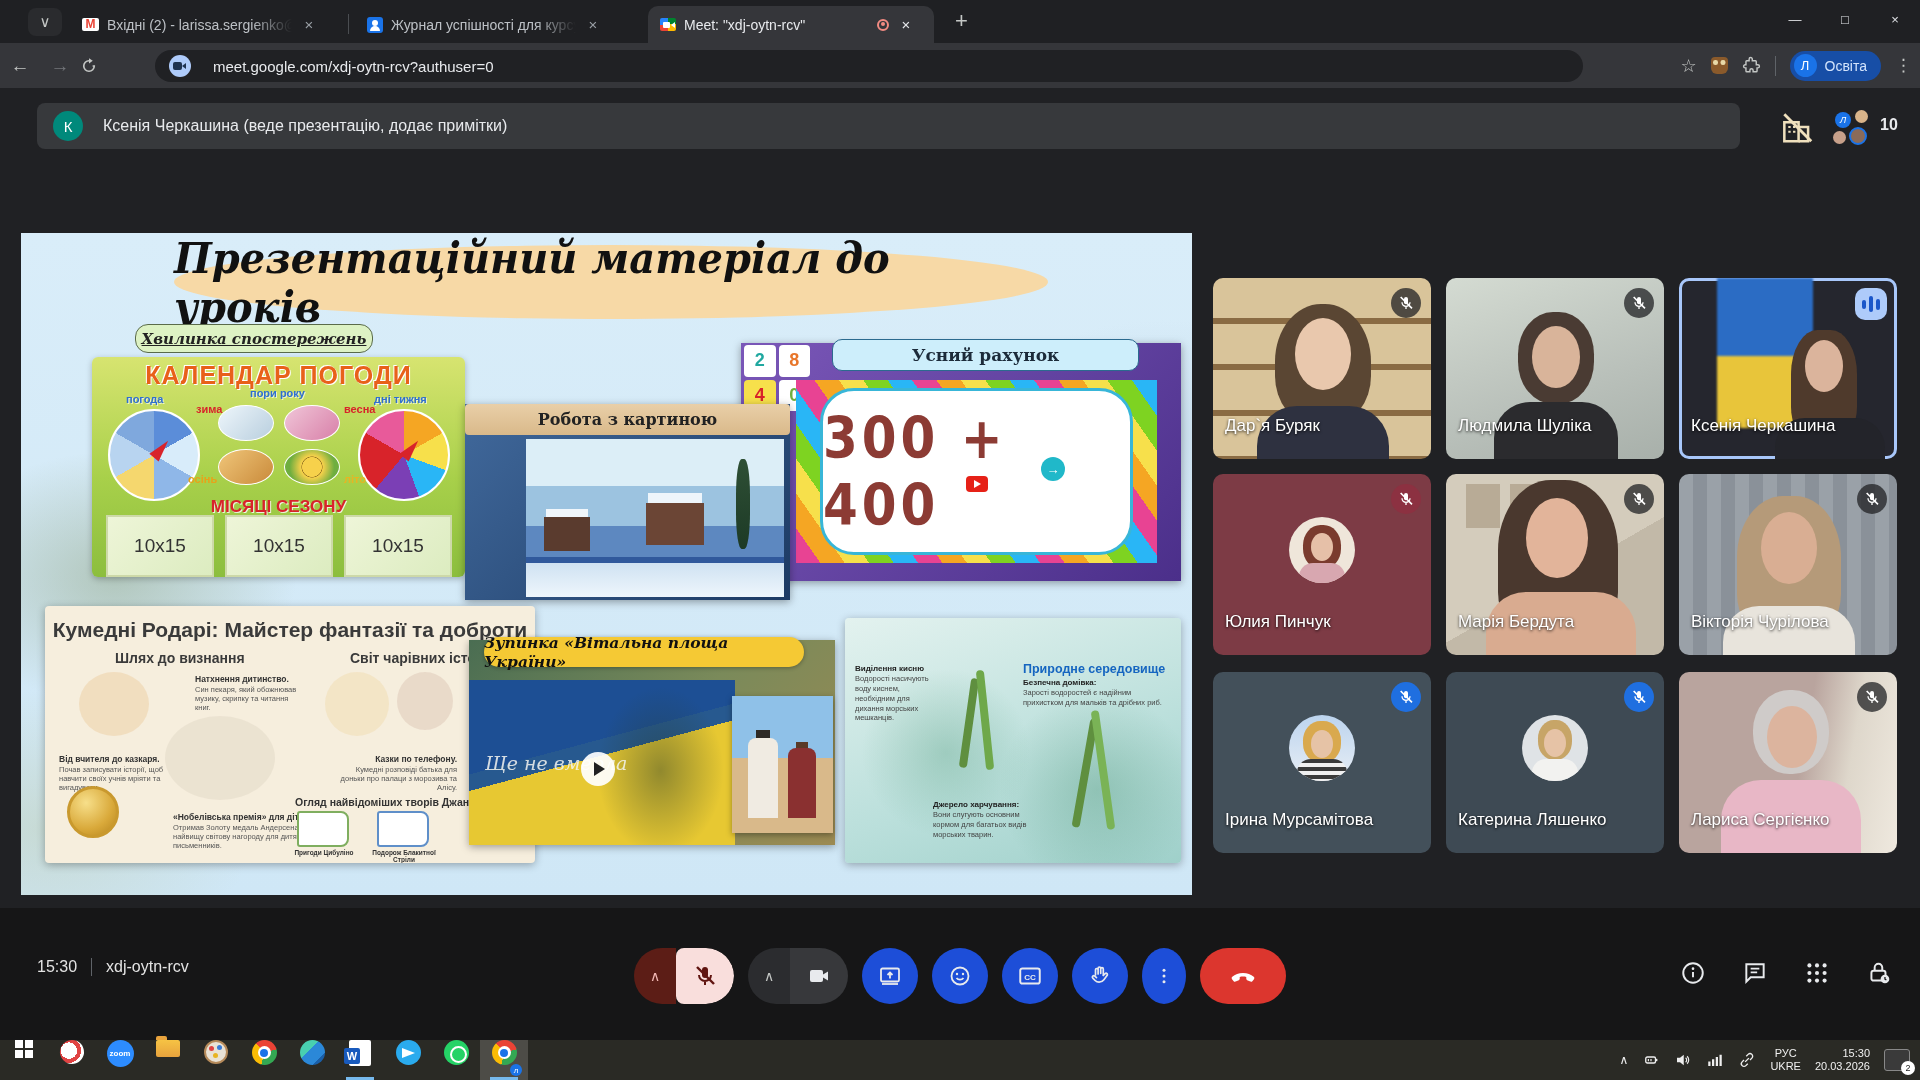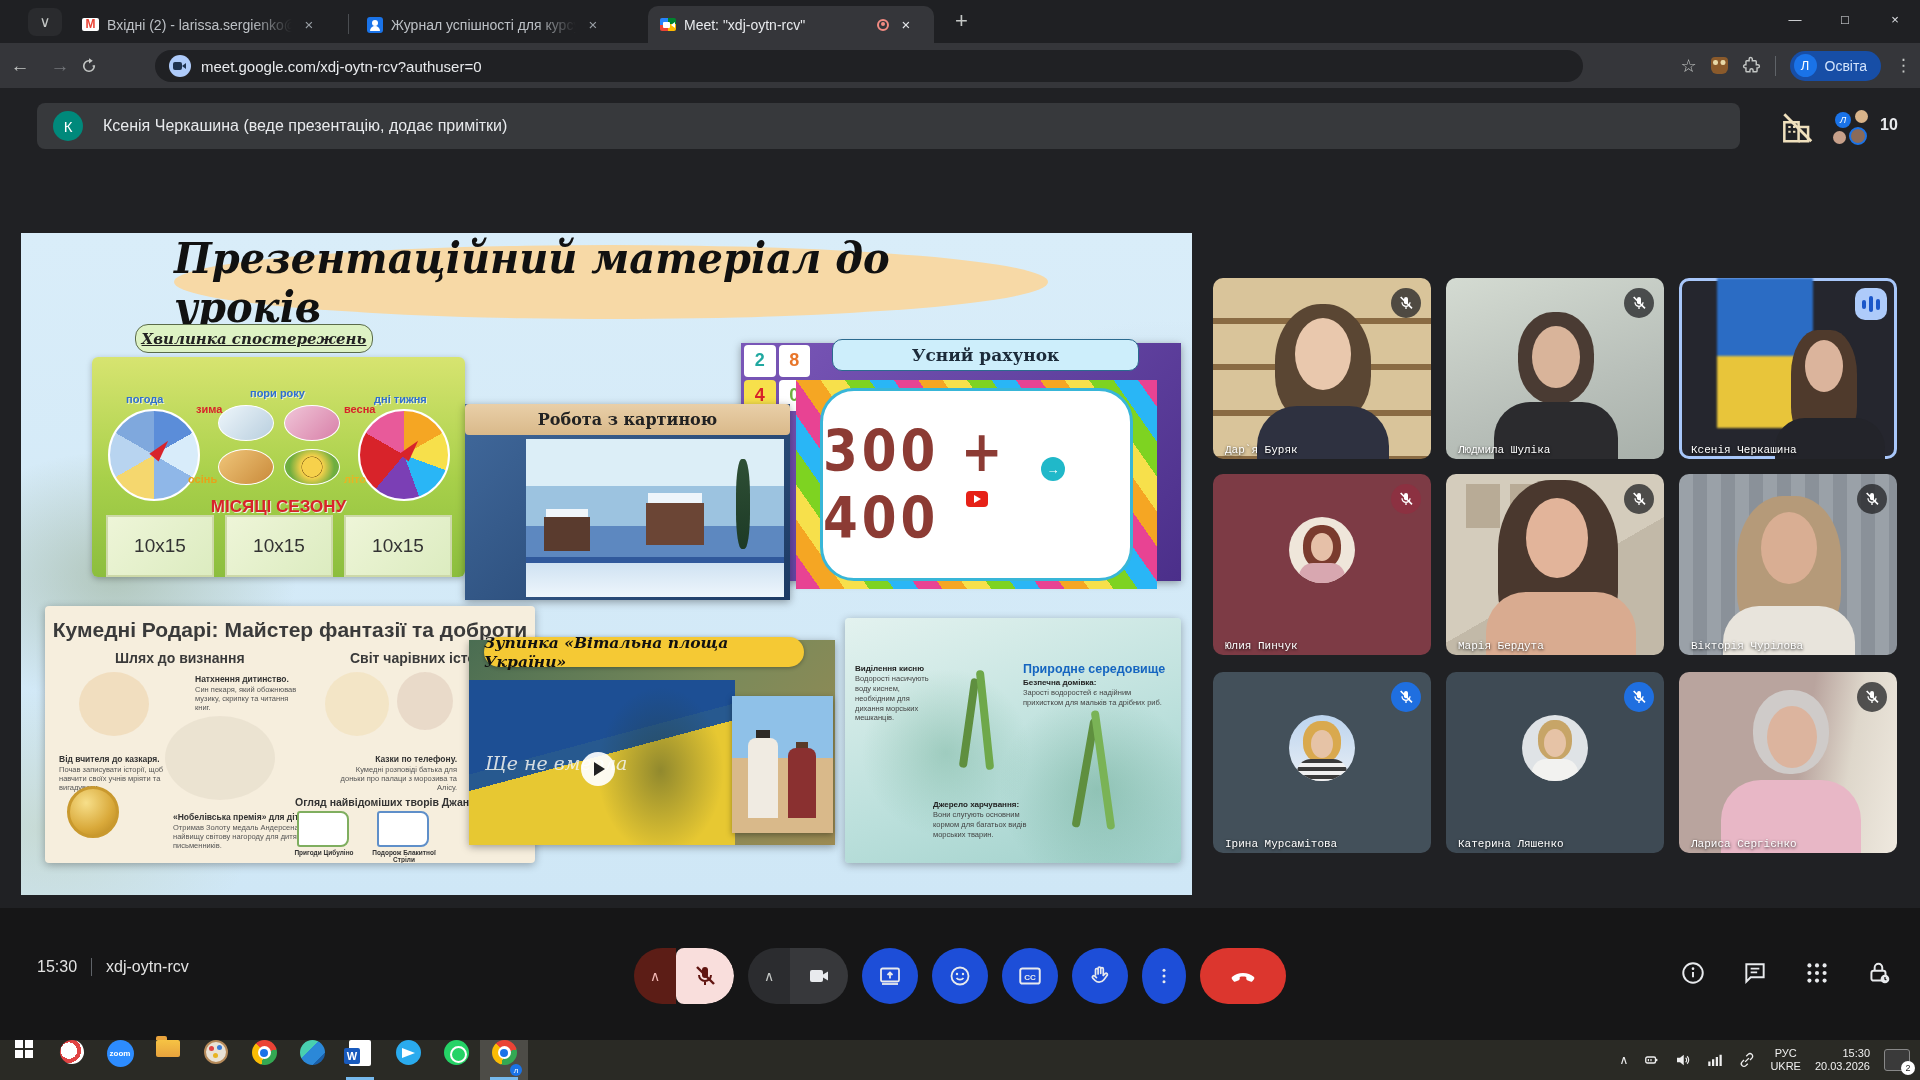--- a/index.html
+++ b/index.html
@@ -26,21 +26,21 @@
   .fav-meet::after { content:""; position:absolute; right:1.5px; top:3.5px; border-top:3px solid transparent; border-bottom:3px solid transparent; border-right:4px solid #fff; }
   .rec-dot { width:12px; height:12px; border-radius:50%; border:2.5px solid #f28b82; position:relative; }
   .rec-dot::before { content:""; position:absolute; left:1.5px; top:1.5px; width:4px; height:4px; border-radius:50%; background:#f28b82; }
   .newtab-btn { position:absolute; left:955px; top:10px; color:#c4c7c5; font-size:22px; line-height:22px; }
   .win-controls { position:absolute; right:0; top:0; height:38px; display:flex; }
   .win-btn { width:50px; height:38px; color:#dfe1e5; font-size:13px; display:flex; align-items:center; justify-content:center; }
 
   .toolbar { position:absolute; left:0; top:43px; width:1920px; height:45px; background:#35363a; display:flex; align-items:center; }
   .nav-ico { color:#c4c7c5; font-size:19px; width:40px; text-align:center; }
   .nav-ico.dim { color:#74777b; }
-  .urlbar { position:absolute; left:155px; top:7px; width:1428px; height:32px; background:#202124; border-radius:16px; display:flex; align-items:center; padding:0 14px; gap:10px; }
+  .urlbar { position:absolute; left:155px; top:7px; width:1428px; height:32px; background:#202124; border-radius:16px; display:flex; align-items:center; padding:0 14px; gap:22px; }
   .cam-chip { width:22px; height:22px; border-radius:50%; background:#aecbfa; position:relative; flex:none; }
   .cam-chip::before { content:""; position:absolute; left:4px; top:7px; width:9px; height:8px; border-radius:2px; background:#1f3350; }
   .cam-chip::after { content:""; position:absolute; left:13px; top:8px; border-top:3px solid transparent; border-bottom:3px solid transparent; border-right:4.5px solid #1f3350; }
   .url-text { color:#e8eaed; font-size:15px; }
   .tb-right { position:absolute; right:8px; top:0; height:45px; display:flex; align-items:center; gap:14px; }
   .star { color:#c4c7c5; font-size:18px; }
   .owl { width:17px; height:17px; border-radius:4px 4px 6px 6px; background:#8a5a2b; position:relative; }
   .owl::before { content:""; position:absolute; left:2.5px; top:3px; width:4.5px; height:4.5px; border-radius:50%; background:#e8d9a8; box-shadow:7.5px 0 0 #e8d9a8; }
   .tb-sep { width:1px; height:20px; background:#5f6368; }
   .profile-chip { display:flex; align-items:center; gap:8px; background:#174ea6; border-radius:15px; height:30px; padding:0 14px 0 4px; }
@@ -86,21 +86,21 @@
   .painting { left:505px; top:206px; width:258px; height:158px; background:linear-gradient(180deg,#dceef7 0 30%,#9cc3e0 30% 55%,#5d88c0 55% 75%,#30599c 75% 100%); overflow:hidden; }
   .painting .house1 { position:absolute; left:18px; top:78px; width:46px; height:34px; background:#5a3b2e; box-shadow:0 -10px 0 -2px #f0f6fb; }
   .painting .house2 { position:absolute; left:120px; top:64px; width:58px; height:42px; background:#6b4535; box-shadow:0 -12px 0 -2px #eef5fb; }
   .painting .tree { position:absolute; left:210px; top:20px; width:14px; height:90px; background:linear-gradient(180deg,#2e4f35,#1d3a26); border-radius:40%; }
   .painting .snow { position:absolute; left:0; bottom:0; width:100%; height:34px; background:linear-gradient(180deg,#cfe2f2,#eef6fc); }
 
   .mm-backdrop { left:720px; top:110px; width:440px; height:238px; background:linear-gradient(135deg,#7a57b8,#4b2f8a); box-shadow:0 2px 8px rgba(0,0,0,.35); }
   .mm-tiles { left:723px; top:112px; width:66px; height:66px; display:grid; grid-template-columns:1fr 1fr; gap:3px; }
   .mm-tile { background:#fff; border-radius:4px; display:flex; align-items:center; justify-content:center; font-weight:bold; font-size:18px; }
   .mm-banner { left:811px; top:106px; width:307px; height:32px; background:#cdeefb; border:1px solid #2b6a8f; border-radius:10px; display:flex; align-items:center; justify-content:center; font-family:"DejaVu Serif", serif; font-weight:bold; font-size:17px; color:#1c2b3a; }
-  .mm-frame { left:775px; top:147px; width:361px; height:209px; background:repeating-linear-gradient(55deg,#e84393 0 20px,#f5a623 20px 40px,#f7e04b 40px 60px,#7ed321 60px 80px,#29b6f6 80px 100px); padding:8px 24px; }
+  .mm-frame { left:775px; top:147px; width:361px; height:183px; background:repeating-linear-gradient(55deg,#e84393 0 20px,#f5a623 20px 40px,#f7e04b 40px 60px,#7ed321 60px 80px,#29b6f6 80px 100px); padding:8px 24px; }
   .mm-cloud { width:100%; height:100%; background:#fff; border:3px solid #38b6d8; border-radius:34px; display:flex; align-items:center; justify-content:center; position:relative; }
   .mm-expr { font-weight:bold; font-size:50px; letter-spacing:4px; color:#8c3b34; font-family:"DejaVu Sans", sans-serif; transform:scaleY(1.15); }
   .mm-play { position:absolute; left:50%; top:58%; width:22px; height:16px; background:#e62117; border-radius:4px; transform:translate(-50%,-50%); }
   .mm-play::before { content:""; position:absolute; left:8px; top:4px; border-top:4px solid transparent; border-bottom:4px solid transparent; border-left:7px solid #fff; }
   .mm-cursor { left:1020px; top:224px; width:24px; height:24px; border-radius:50%; background:#20b8c9; display:flex; align-items:center; justify-content:center; color:#fff; font-size:13px; }
 
   .rodari { left:24px; top:373px; width:490px; height:257px; background:#f6eedd; border-radius:4px; box-shadow:0 2px 8px rgba(0,0,0,.3); overflow:hidden; }
   .rod-title { position:absolute; left:0; top:12px; width:100%; text-align:center; font-weight:bold; font-size:21px; color:#3a3a3a; }
   .rod-col { position:absolute; font-weight:bold; font-size:14px; color:#3a3a3a; }
   .rod-item { position:absolute; font-size:7.5px; color:#555; line-height:1.25; }
@@ -128,21 +128,21 @@
       radial-gradient(140px 140px at 75% 70%, rgba(80,150,120,.35), rgba(80,150,120,0) 70%),
       linear-gradient(160deg,#e3f2ef,#badfdb 60%,#9fd0ca); box-shadow:0 2px 8px rgba(0,0,0,.3); overflow:hidden; padding:10px 12px; }
   .alg-title { font-weight:bold; font-size:21px; color:#1565c0; }
   .alg-env { position:absolute; left:178px; top:44px; font-weight:bold; font-size:12.5px; color:#1565c0; }
   .alg-block { position:absolute; font-size:7.5px; color:#444; line-height:1.3; }
   .alg-block b { display:block; font-size:8px; color:#222; }
   .alg-weed { position:absolute; width:8px; border-radius:8px; background:#5f8f3f; }
 
   
   .tile { position:absolute; width:218px; height:181px; border-radius:10px; overflow:hidden; background:#3c4043; }
-  .tile .pname { position:absolute; left:12px; bottom:3px; color:#fff; font-size:11px; text-shadow:0 1px 3px rgba(0,0,0,.9); z-index:5;font-family:Liberation Mono, monospace; }
+  .tile .pname { position:absolute; left:12px; bottom:23px; color:#fff; font-size:17px; text-shadow:0 1px 3px rgba(0,0,0,.9); z-index:5; }
   .mic-chip { position:absolute; right:10px; top:10px; width:30px; height:30px; border-radius:50%; background:rgba(32,33,36,.75); display:flex; align-items:center; justify-content:center; z-index:5; }
   .mic-chip.red { background:#8c3141; }
   .mic-chip.blue { background:#1f6fe0; }
   .speak-ind { position:absolute; right:10px; top:10px; width:32px; height:32px; border-radius:10px; background:#aecbfa; display:flex; align-items:center; justify-content:center; gap:3px; z-index:5; }
   .speak-ind i { width:4px; border-radius:2px; background:#1a56c9; }
   .tile.speaking { outline:3px solid #a8c7fa; outline-offset:-3px; }
   .sil i { position:absolute; }
   .avatarc { position:absolute; left:50%; top:42%; transform:translate(-50%,-50%); width:66px; height:66px; border-radius:50%; overflow:hidden; }
   .avatarc i { position:absolute; }
 
@@ -326,20 +326,21 @@
   <div class="slide">
 
     <div class="abs title-oval">
       <span>Презентаційний матеріал до уроків</span>
     </div>
 
     <div class="abs obs-pill">
       <span>Хвилинка спостережень</span>
     </div>
     <div class="abs calendar">
+      <div class="cal-title">КАЛЕНДАР ПОГОДИ</div>
       <span class="cal-col-lab" style="left:34px;top:36px;">погода</span>
       <span class="cal-col-lab" style="left:158px;top:30px;">пори року</span>
       <span class="cal-col-lab" style="left:282px;top:36px;">дні тижня</span>
       <div class="wheel" style="left:16px;top:52px;width:92px;height:92px;background:conic-gradient(#5b8dd9 0 60deg,#d8ecfa 60deg 120deg,#8fb7e8 120deg 180deg,#f5d76e 180deg 240deg,#b8d4f0 240deg 300deg,#7fa8dd 300deg 360deg);">
           <span class="arrow"></span>
         </div>
       <div class="wheel" style="left:266px;top:52px;width:92px;height:92px;background:conic-gradient(#f5a623 0 60deg,#f7e04b 60deg 110deg,#29b6f6 110deg 160deg,#7b3fb5 160deg 220deg,#d8232a 220deg 300deg,#e85a9a 300deg 360deg);">
           <span class="arrow"></span>
         </div>
       <div class="season-oval" style="left:126px;top:48px;width:56px;height:36px;background:linear-gradient(135deg,#eef6fb,#b8cede);"></div>

